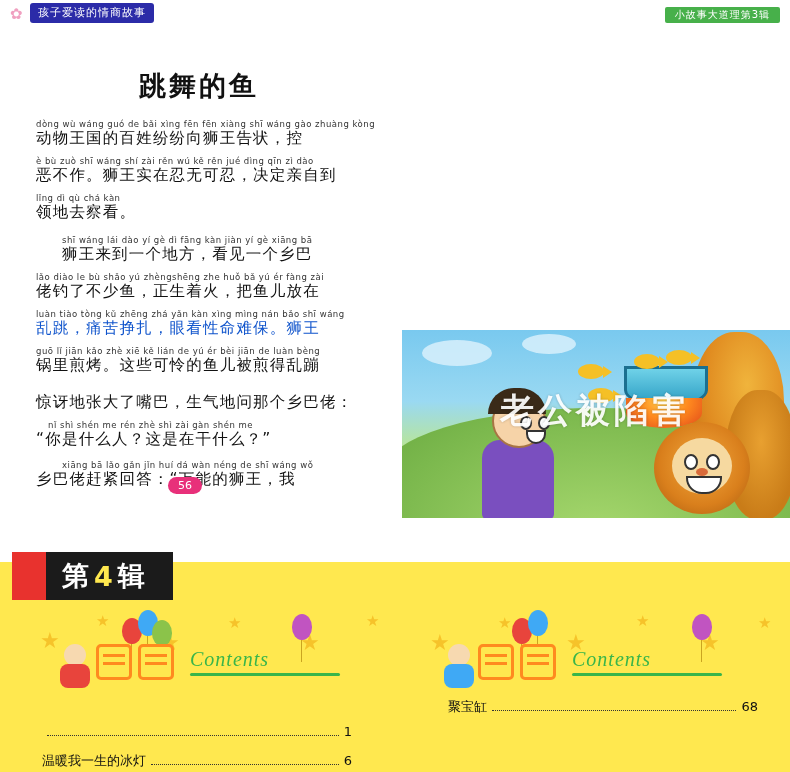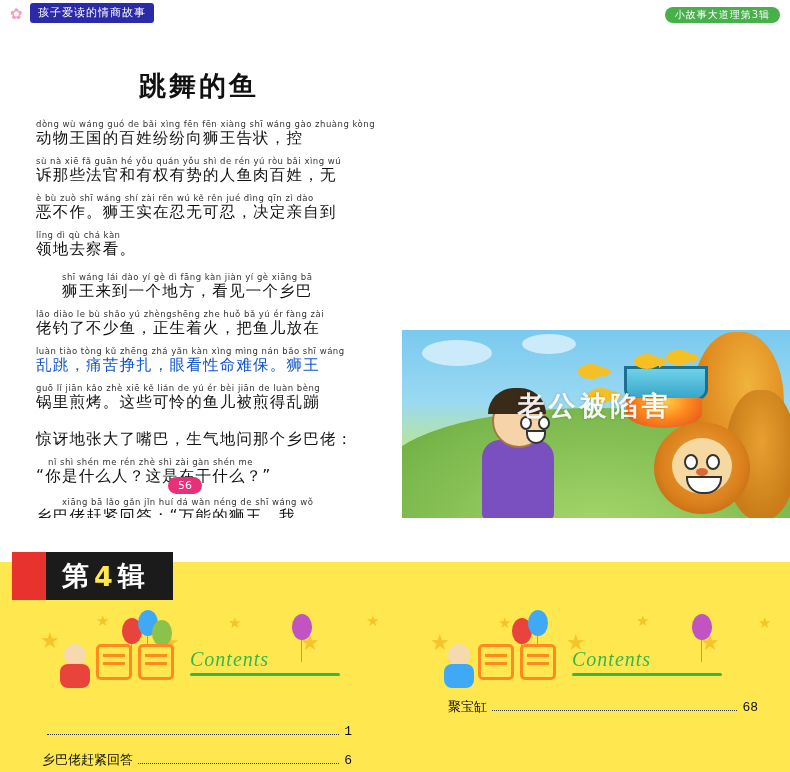--- a/index.html
+++ b/index.html
@@ -27,21 +27,21 @@
   }
   .flower{
     width:16px;height:16px;position:relative;
   }
   .flower:before{
     content:"✿";color:#f0a0c0;font-size:15px;line-height:16px;
   }
   .hdr-right{right:10px;top:4px;position:absolute;}
   .hdr-right .hdr-box{
     background:#47b04a;color:#fff;font-size:10px;padding:2px 10px 3px 10px;
-    border-radius:8px;font-family:"DejaVu Sans",sans-serif;letter-spacing:1px;
+    border-radius:2px;font-family:"DejaVu Sans",sans-serif;letter-spacing:1px;
   }
 
   .title-cn{
     position:absolute;top:68px;left:0;width:398px;text-align:center;
     font-size:27px;font-weight:bold;color:#111;letter-spacing:3px;
     font-family:"DejaVu Sans",sans-serif;
   }
 
   
   .col{position:absolute;font-size:14.5px;color:#111;line-height:1;}
@@ -130,21 +130,21 @@
   }
   .boy-head{position:absolute;left:16px;top:0;width:50px;height:50px;border-radius:50%;background:#f6d3a8;border:2px solid #a87544;}
   .boy-hair{position:absolute;left:12px;top:-6px;width:58px;height:26px;border-radius:26px 26px 0 0;background:#3a2a18;}
   .boy-body{position:absolute;left:6px;top:46px;width:72px;height:80px;background:#7a4fbf;border-radius:18px 18px 6px 6px;}
   .boy-eye{position:absolute;width:8px;height:10px;background:#fff;border:2px solid #333;border-radius:50%;top:20px;}
   .boy-eye.l{left:26px;} .boy-eye.r{left:44px;}
   .boy-mouth{position:absolute;left:32px;top:34px;width:16px;height:10px;background:#fff;border:2px solid #333;border-radius:0 0 10px 10px;}
 
   .watermark{
     position:absolute;left:400px;top:388px;width:390px;text-align:center;
-    font-size:27px;font-weight:bold;color:#ffffff;letter-spacing:4px;
+    font-size:34px;font-weight:bold;color:#ffffff;letter-spacing:4px;
     font-family:"DejaVu Sans",sans-serif;
     text-shadow:0 0 3px rgba(0,0,0,.25);
     opacity:.92;pointer-events:none;
   }
 
   
   .bottom{
     position:absolute;left:0;top:518px;width:790px;height:254px;
     background:#ffe84f;overflow:hidden;
   }
@@ -204,21 +204,21 @@
   }
   .toc-left{left:42px;top:206px;width:310px;}
   .toc-right{left:448px;top:180px;width:310px;}
   .toc-row{
     display:flex;align-items:baseline;margin-bottom:12px;white-space:nowrap;text-align:right;
   }
   .toc-title{flex:0 0 auto;}
   .toc-dots{
     flex:1 1 auto;border-bottom:1px dotted #333;margin:0 5px 4px 5px;height:1px;
   }
-  .toc-page{flex:0 0 auto;font-family:Liberation Mono, monospace;}
+  .toc-page{flex:0 0 auto;}
 
   .kid{
     position:absolute;width:34px;height:44px;
   }
   .kid-head{position:absolute;left:6px;top:0;width:22px;height:22px;border-radius:50%;background:#f7d9b0;}
   .kid-body{position:absolute;left:2px;top:20px;width:30px;height:24px;border-radius:8px;}
 </style>
 </head>
 <body>
 
@@ -231,24 +231,20 @@
         <span class="flower"></span>
         <span class="hdr-box">孩子爱读的情商故事</span>
       </div>
 
       <div class="title-cn">跳舞的鱼</div>
 
       <div class="col col-left">
         <div class="line">
           <span class="py">dòng wù wáng guó  de  bǎi xìng  fēn  fēn  xiàng shī wáng gào zhuàng  kòng</span>
           <span class="hz">动物王国的百姓纷纷向狮王告状，控</span>
-        </div>
-        <div class="line">
-          <span class="py">sù  nà  xiē  fǎ guān hé  yǒu quán yǒu shì  de  rén   yú ròu bǎi xìng    wú</span>
-          <span class="hz">诉那些法官和有权有势的人鱼肉百姓，无</span>
         </div>
         <div class="line">
           <span class="py">è   bù  zuò    shī wáng shí  zài  rěn  wú  kě  rěn     jué dìng qīn  zì  dào</span>
           <span class="hz">恶不作。狮王实在忍无可忍，决定亲自到</span>
         </div>
         <div class="line">
           <span class="py">lǐng  dì  qù  chá  kàn</span>
           <span class="hz">领地去察看。</span>
         </div>
         <div class="line" style="margin-top:12px;">
@@ -400,21 +396,21 @@
       <div class="kid-head"></div>
       <div class="kid-body" style="background:#3fa9f5;"></div>
     </div>
 
     <div class="toc toc-left">
       <div class="toc-row">
         <span class="toc-dots"></span>
         <span class="toc-page">1</span>
       </div>
       <div class="toc-row">
-        <span class="toc-title">乡巴佬赶紧回答</span>
+        <span class="toc-title">温暖我一生的冰灯</span>
         <span class="toc-dots"></span>
         <span class="toc-page">6</span>
       </div>
     </div>
 
     <div class="toc toc-right">
       <div class="toc-row">
         <span class="toc-title">聚宝缸</span>
         <span class="toc-dots"></span>
         <span class="toc-page">68</span>

